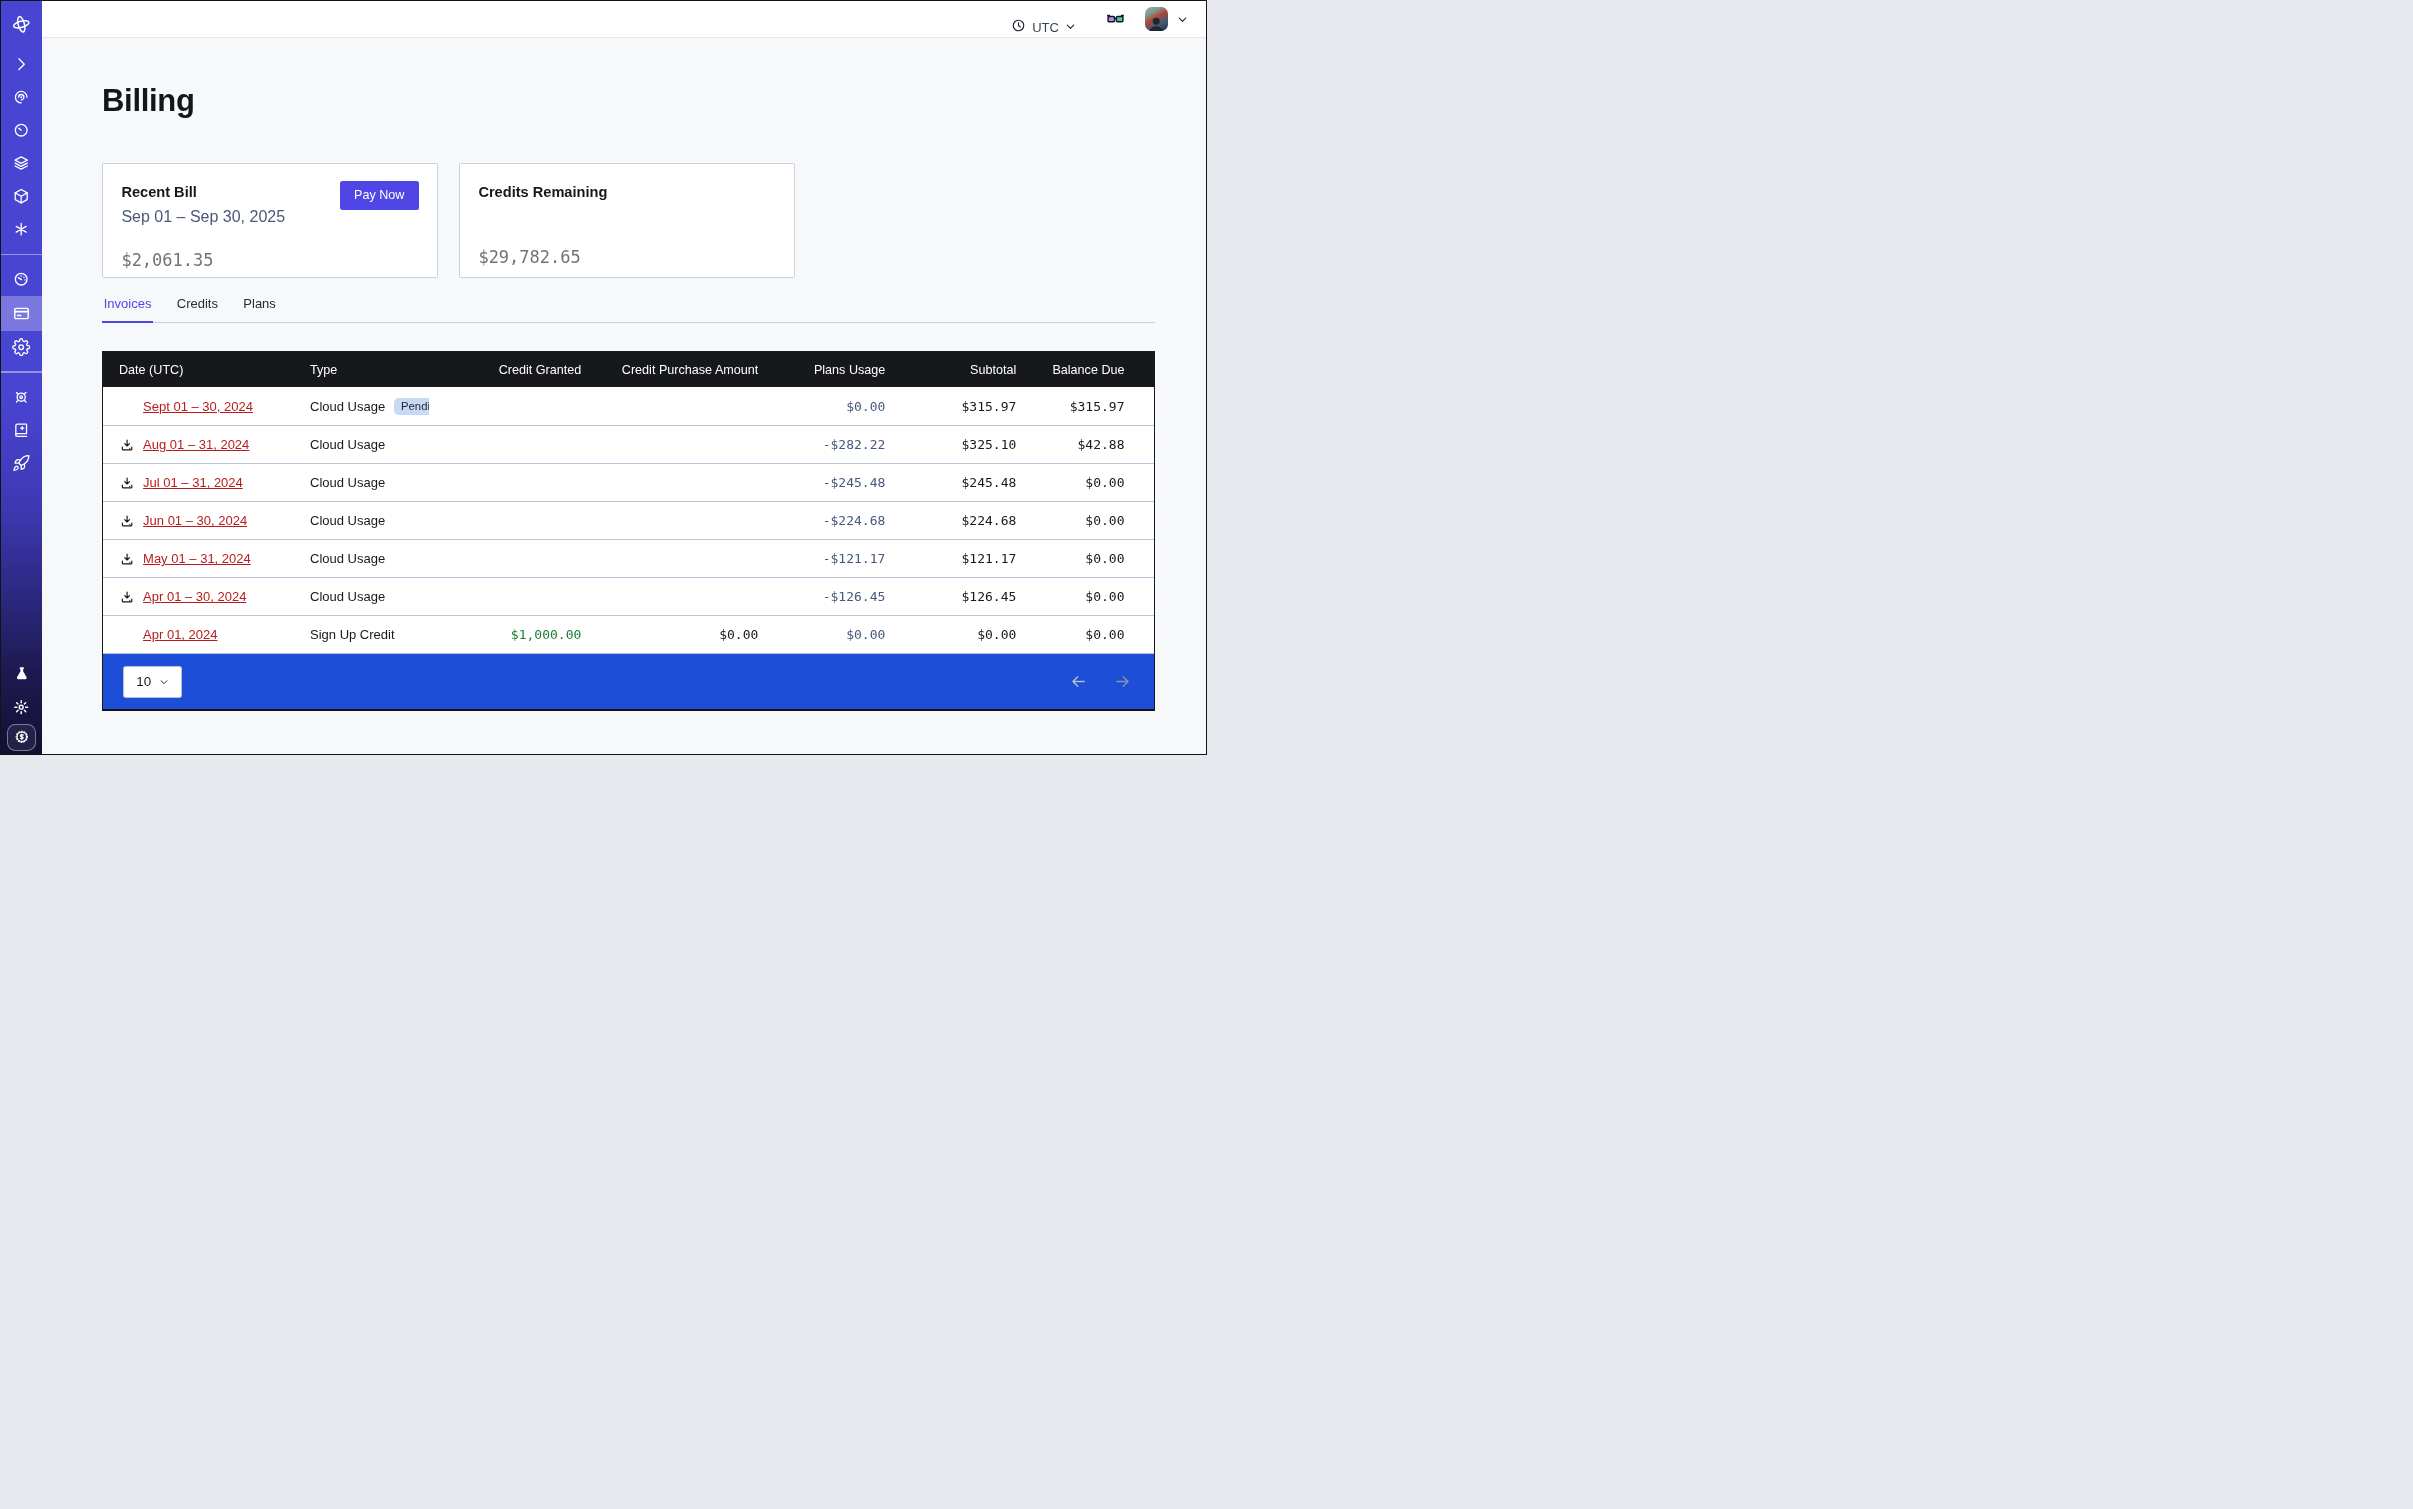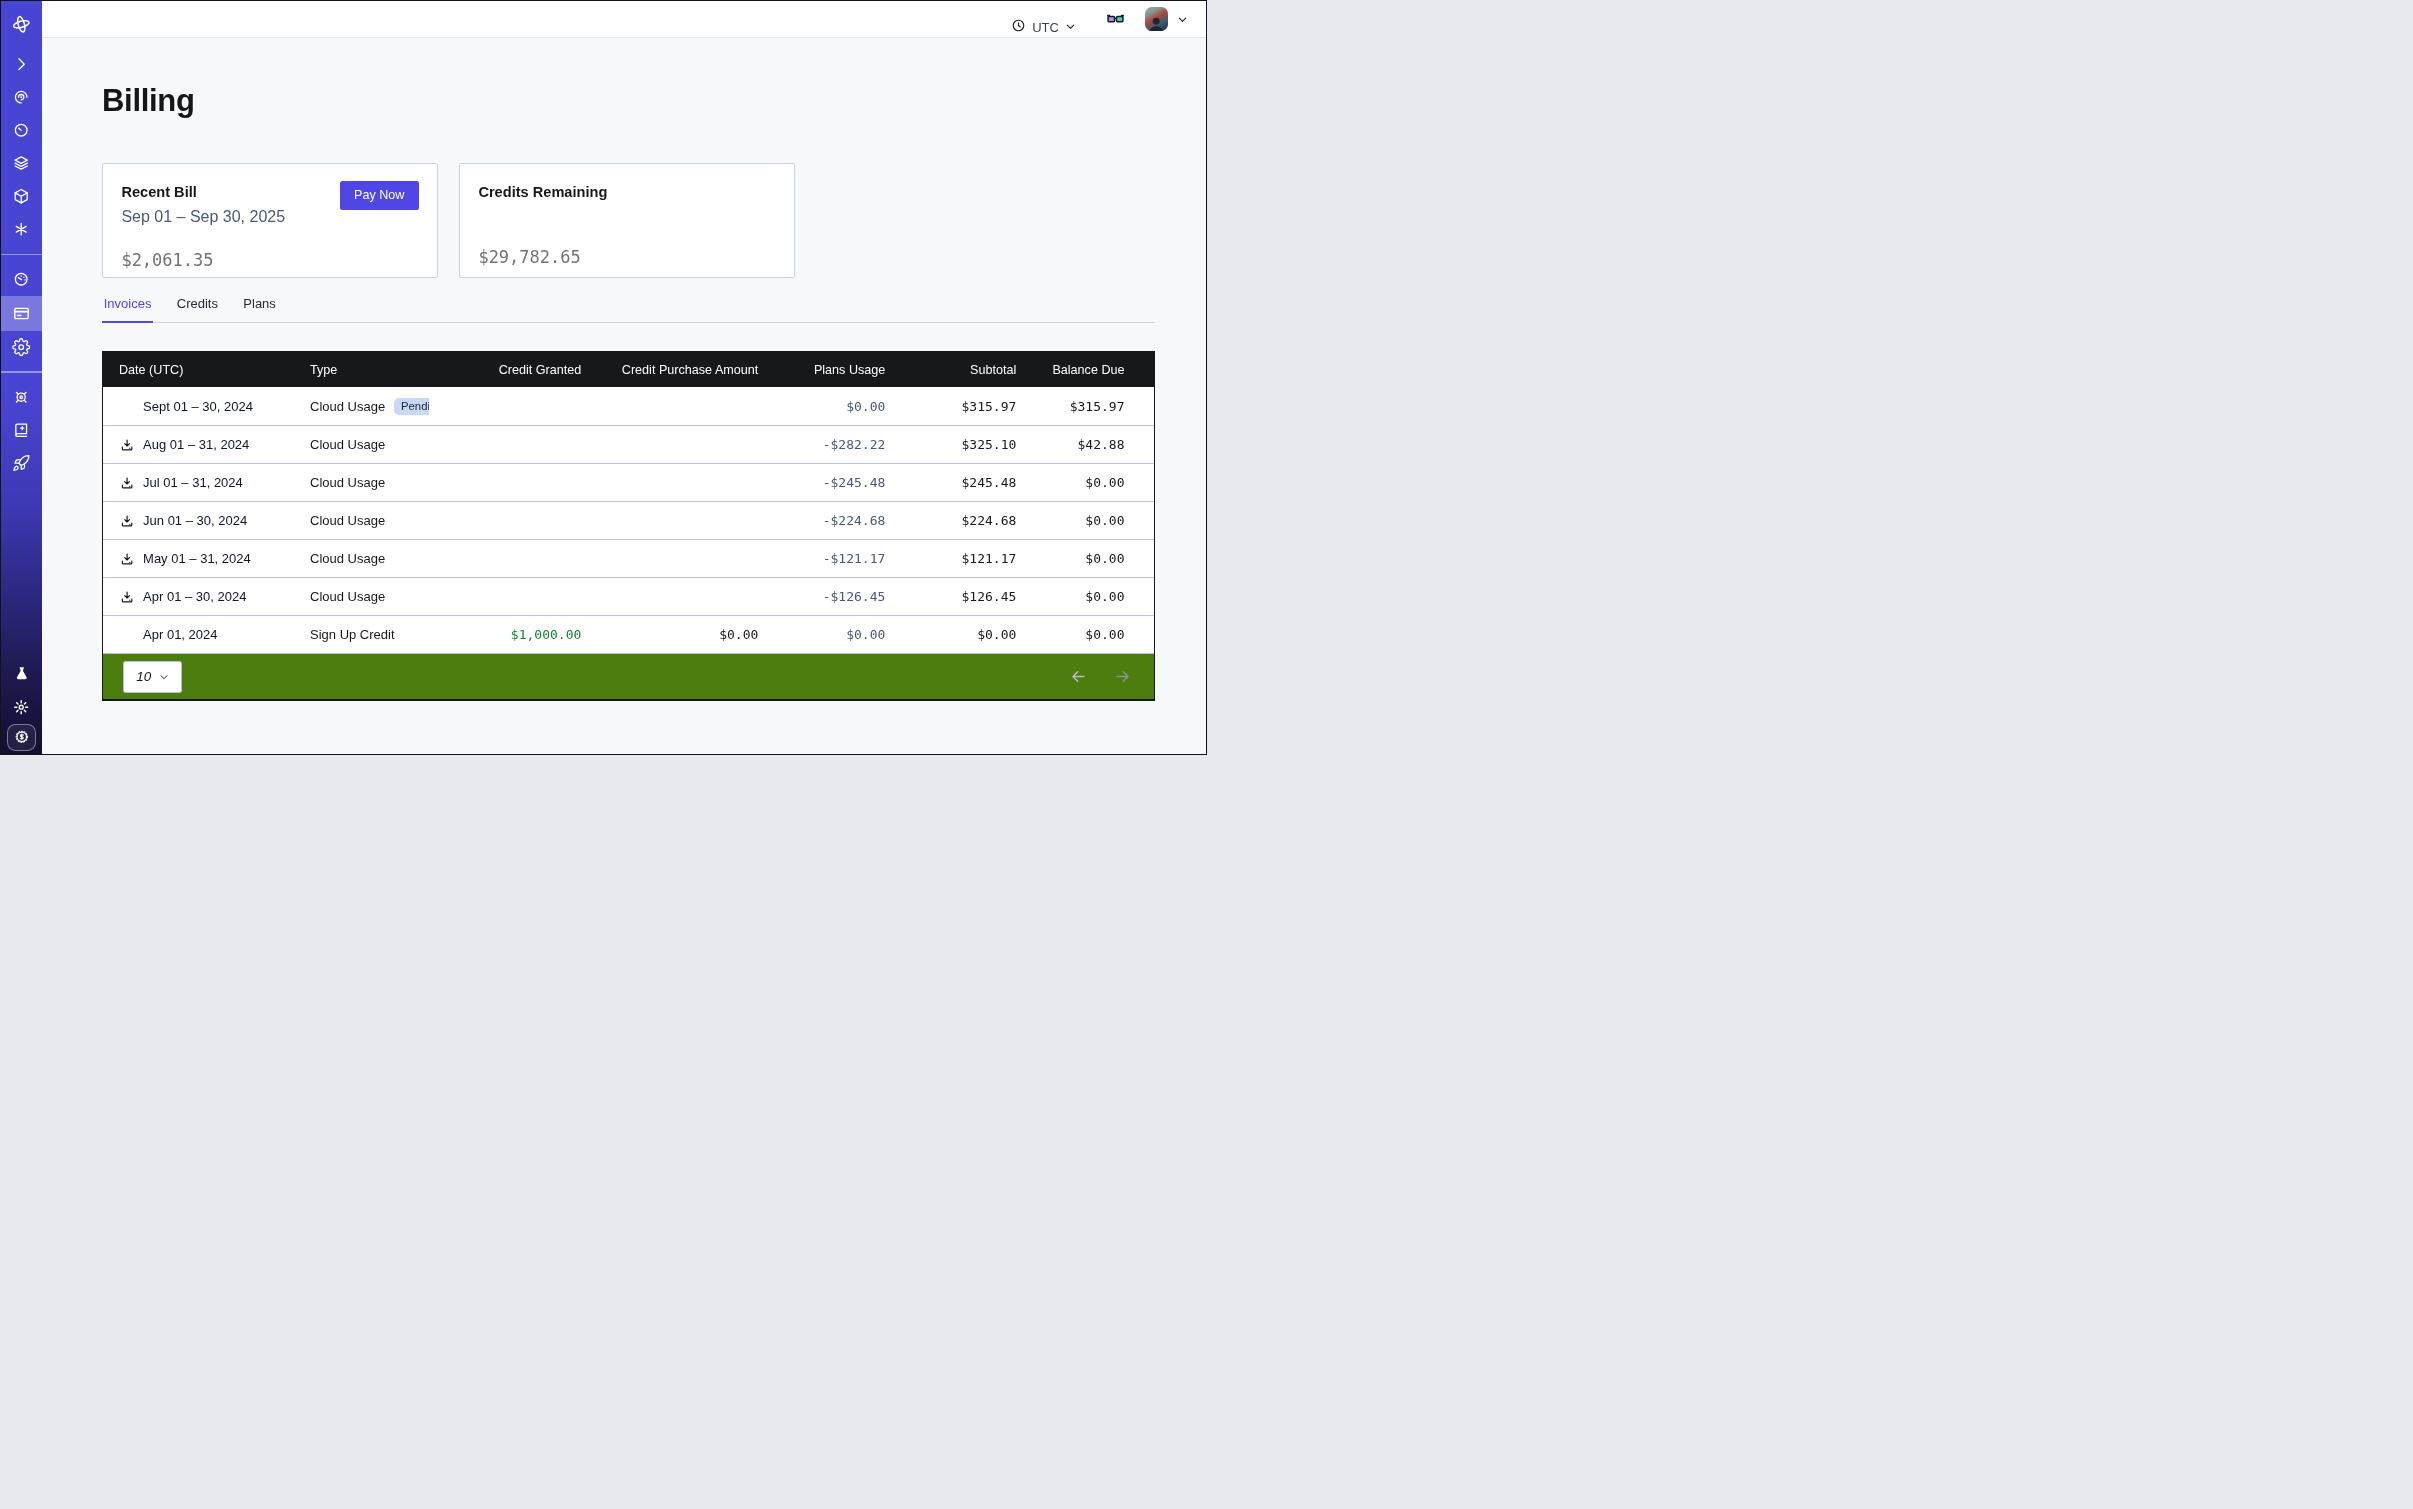--- a/index.html
+++ b/index.html
@@ -65,29 +65,29 @@
   .td, .th{ white-space:nowrap; overflow:hidden; }
   .c-date{ padding-left:16px; text-align:left; }
   .td.c-date{ padding-left:16.7px; display:flex; align-items:center; }
   .c-type{ text-align:left; }
   .c-granted,.c-purchase,.c-usage,.c-subtotal{ text-align:right; padding-right:16.7px; }
   .c-balance{ text-align:right; padding-right:28.5px; }
   .trow{ height:38px; display:grid; grid-template-columns:207px 119px 169px 177px 127px 131px 120px; align-items:center; background:#fff; }
   .trow + .trow{ border-top:1.7px solid #b9c6da; }
   .td{ font-size:13px; color:#17191d; }
   .dl-btn{ width:14.2px; height:14.2px; color:#17191d; margin-right:9.2px; flex:0 0 14.2px; cursor:pointer; display:inline-flex; }
-  .date-text{ font-size:13px; color:#0f172a; }
+  .date-text{ font-size:13px; color:#b91c1c;text-decoration:underline; }
   .badge{ display:inline-block; background:var(--badge-bg,#c8d8f5); color:#1c2534; font-size:11.3px;
     padding:2.5px 7.5px; border-radius:5px; margin-left:8.4px; vertical-align:0.8px; }
   .td.c-usage{ color:var(--usage,#46597c); }
   .td.c-granted{ color:var(--green,#1a7f37); }
   .td.c-purchase{ color:#17191d; }
 
   
-  .tfoot{ border-top:1.7px solid #b9c6da; height:46px; display:flex; align-items:center; justify-content:space-between; padding:0 22px 0 20px; background:#4d7c0f;font-style:italic; }
+  .tfoot{ border-top:1.7px solid #b9c6da; height:56px; display:flex; align-items:center; justify-content:space-between; padding:0 22px 0 20px; background:#1d4ed8; }
   .page-size{ width:59px; height:32px; border:1.3px solid #b6c2d6; border-radius:2.5px; background:#fff;
     display:flex; align-items:center; justify-content:center; gap:7.5px; cursor:pointer; }
   .page-size span{ font-size:13.4px; color:#17191d; }
   .pager{ display:flex; align-items:center; gap:25px; }
   .arrow-btn{ background:none; border:none; cursor:pointer; display:flex; padding:0; }
   .arrow-prev{ color:#b7bec8; }
   .arrow-next{ color:#8b939e; }
 </style>
 </head>
 <body>

